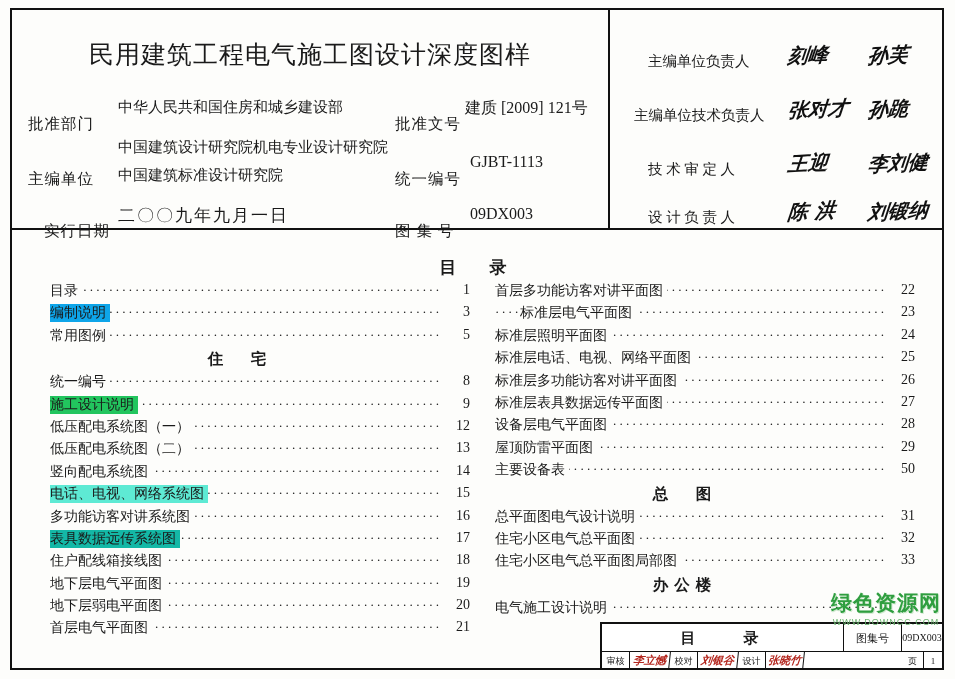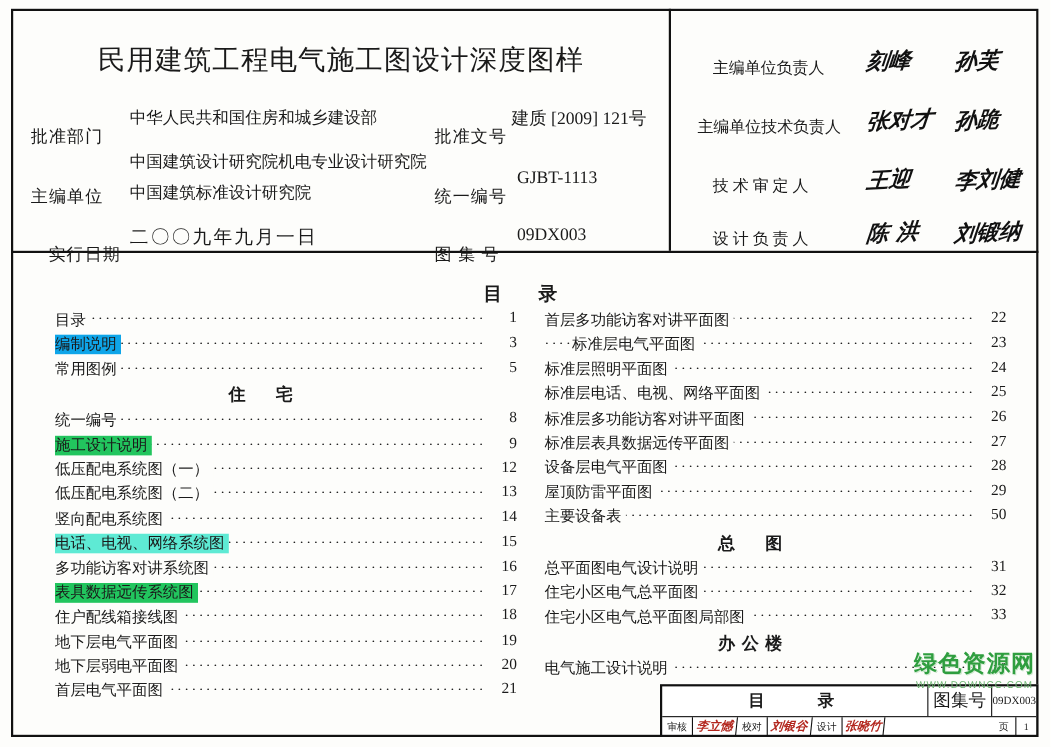--- a/index.html
+++ b/index.html
@@ -202,21 +202,21 @@
   }
   .tb-atlas-label {
     position: absolute;
     left: 242px;
     top: 0;
     width: 58px;
     height: 100%;
     box-sizing: border-box;
     border-right: 1px solid #111;
     text-align: center;
-    font-size: 16px;
+    font-size: 11px;
     line-height: 28px;
   }
   .tb-atlas-val {
     position: absolute;
     left: 300px;
     top: 0;
     width: 40px;
     height: 100%;
     text-align: center;
     font-size: 10px;
@@ -399,21 +399,21 @@
           <span class="t-label" style="background: #5eead4; padding-right: 4px; text-align: center;">电话、电视、网络系统图</span>
           <span class="t-page">15</span>
         </div>
         <div class="toc-item">
           <span class="t-dots">·························································································</span>
           <span class="t-label" style="background: rgb(253, 253, 251); padding-right: 4px;">多功能访客对讲系统图</span>
           <span class="t-page">16</span>
         </div>
         <div class="toc-item">
           <span class="t-dots">·························································································</span>
-          <span class="t-label" style="background: #22c55e; padding-right: 4px; font-family: Liberation Mono, monospace;">表具数据远传系统图</span>
+          <span class="t-label" style="background: #14b8a6; padding-right: 4px; font-family: Liberation Mono, monospace;">表具数据远传系统图</span>
           <span class="t-page">17</span>
         </div>
         <div class="toc-item">
           <span class="t-dots">·························································································</span>
           <span class="t-label" style="background: rgb(253, 253, 251); padding-right: 4px;">住户配线箱接线图</span>
           <span class="t-page">18</span>
         </div>
         <div class="toc-item">
           <span class="t-dots">·························································································</span>
           <span class="t-label" style="background: rgb(253, 253, 251); padding-right: 4px;">地下层电气平面图</span>

